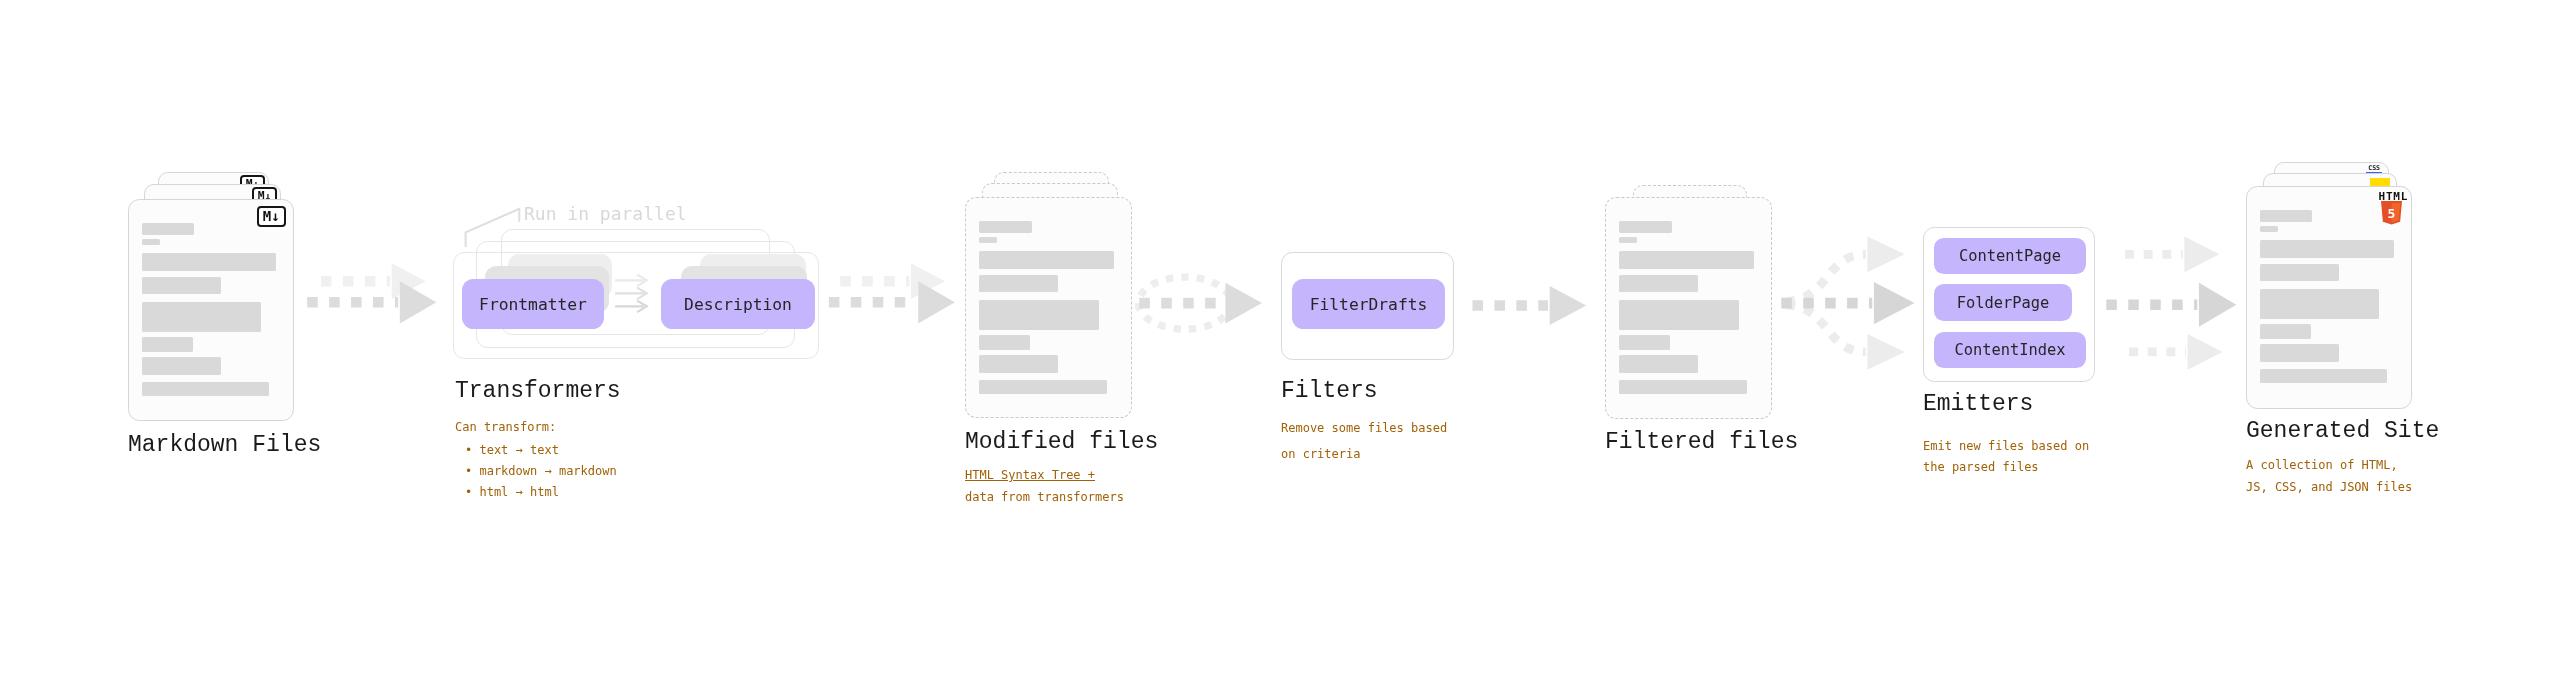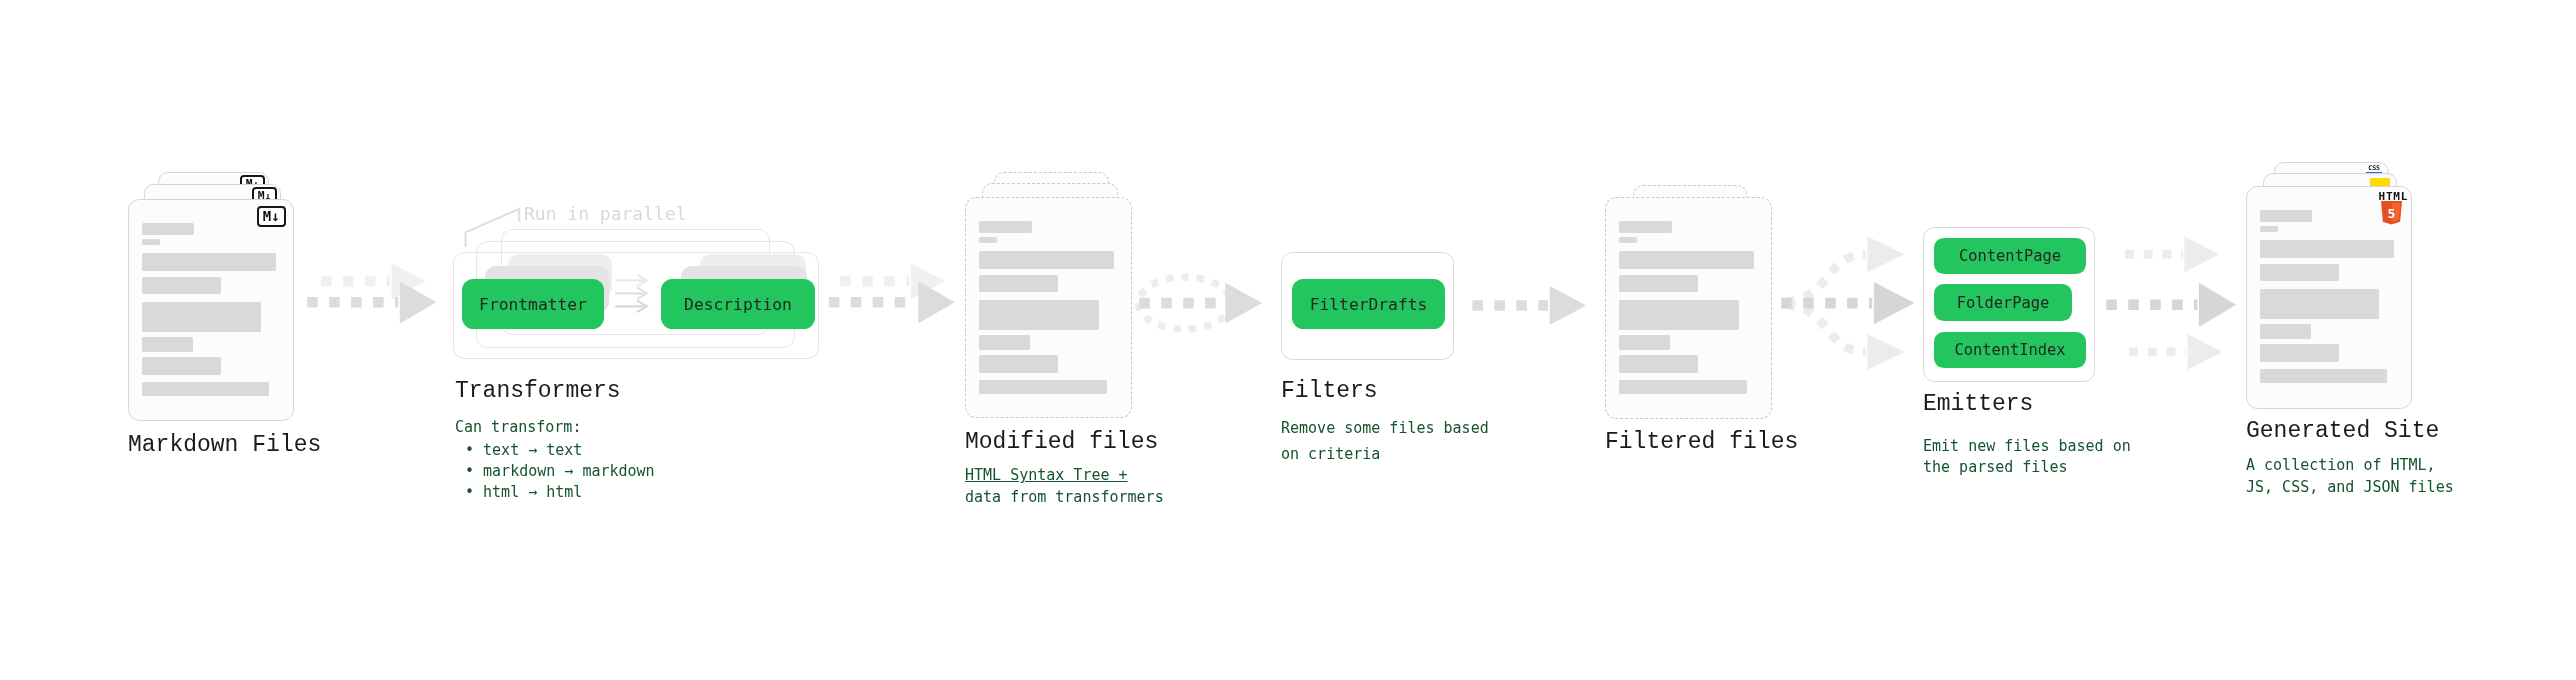--- a/index.html
+++ b/index.html
@@ -34,28 +34,28 @@
   
   .html5-badge{position:absolute;text-align:center;width:26px;}
   .html5-word{display:block;font-size:11px;font-weight:bold;letter-spacing:0.8px;color:#111;line-height:7.3px;}
   .css-badge{position:absolute;text-align:center;width:18px;}
   .css-word{display:block;font-size:6.5px;font-weight:bold;color:#111;line-height:6.5px;}
   .css-bar{display:block;height:3.3px;width:16.3px;margin:0.8px auto 0;background:#2965f1;}
   .js-badge{position:absolute;width:19.5px;height:10.6px;background:#ffdd00;}
   
   .outline{position:absolute;border:1.6px solid #e6e6e6;border-radius:11.4px;background:transparent;z-index:2;box-sizing:border-box;}
   .panel{position:absolute;border:1.6px solid #d9d9d9;border-radius:11.4px;background:#ffffff;z-index:2;box-sizing:border-box;}
-  .btn{position:absolute;background:#22c55e;border-radius:11.4px;z-index:4;
+  .btn{position:absolute;background:#c4b5fd;border-radius:11.4px;z-index:4;
        display:flex;align-items:center;justify-content:center;font-size:16.3px;color:#262626;}
   .btn.ghost1{background:#e3e3e3;z-index:3;}
   .btn.ghost2{background:#eeeeee;z-index:3;}
   .btn.small{font-size:15.4px;border-radius:9.8px;}
   
   .title{position:absolute;font-size:23px;color:#1b1b1b;white-space:nowrap;z-index:2;font-family:Liberation Mono, monospace;}
-  .desc{position:absolute;font-size:15px;line-height:21px;color:#14532d;white-space:pre;z-index:2;text-align:center;}
+  .desc{position:absolute;font-size:12px;line-height:21px;color:#a16207;white-space:pre;z-index:2;text-align:center;}
   .annotation{position:absolute;font-size:18px;color:#d8d8d8;white-space:nowrap;z-index:2;}
 </style>
 </head>
 <body>
 
 <svg class="arrows" width="2576" height="681" viewBox="0 0 3170 838">
 
   <g>
     <line class="dash c-ghost" x1="395" y1="346" x2="480" y2="346"></line>
     <polygon class="f-ghost" points="482,324 482,368 524,346"></polygon>

